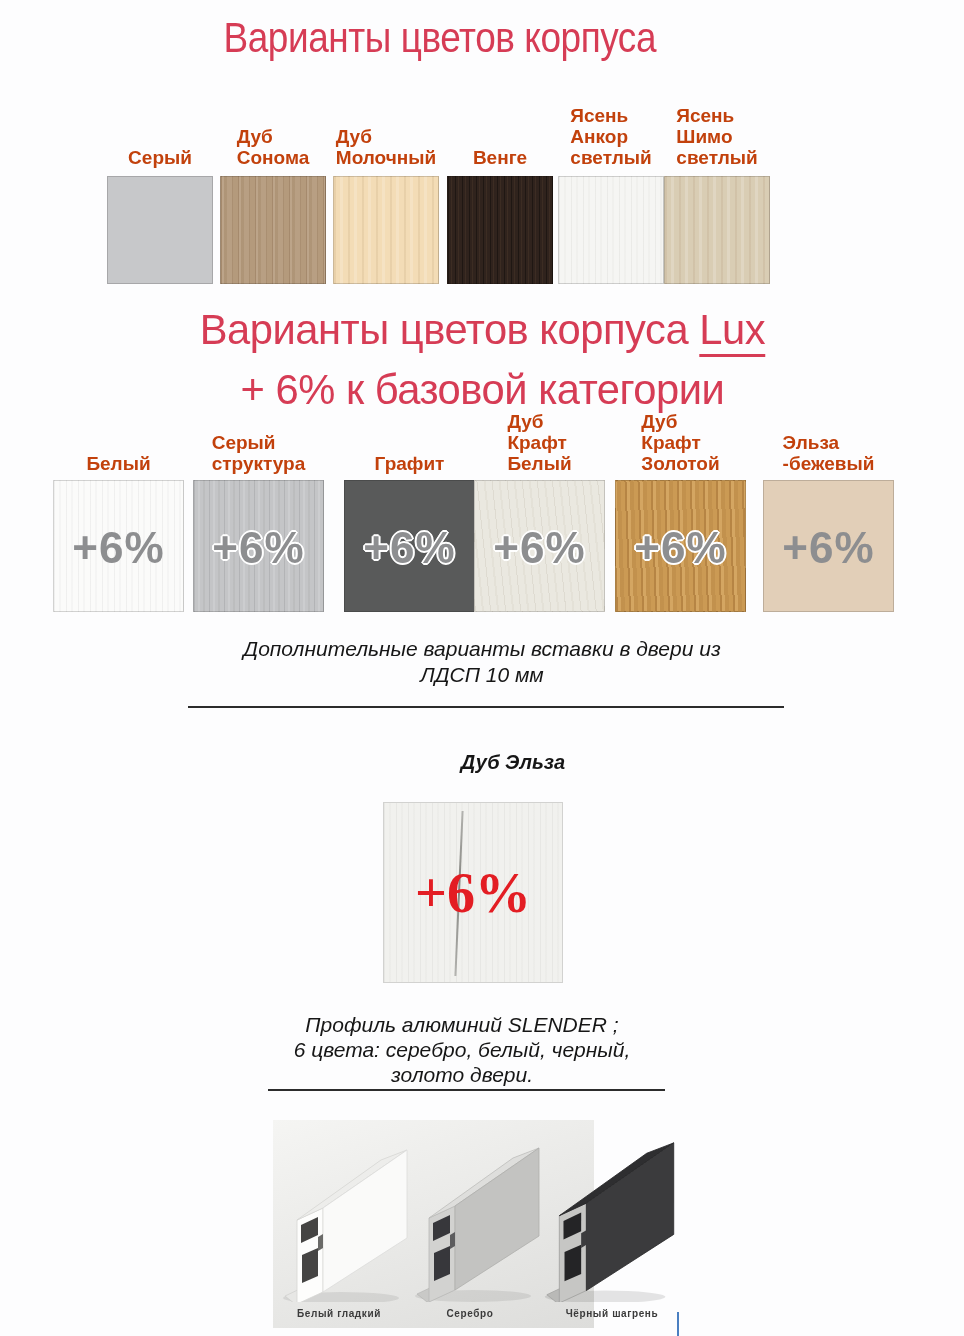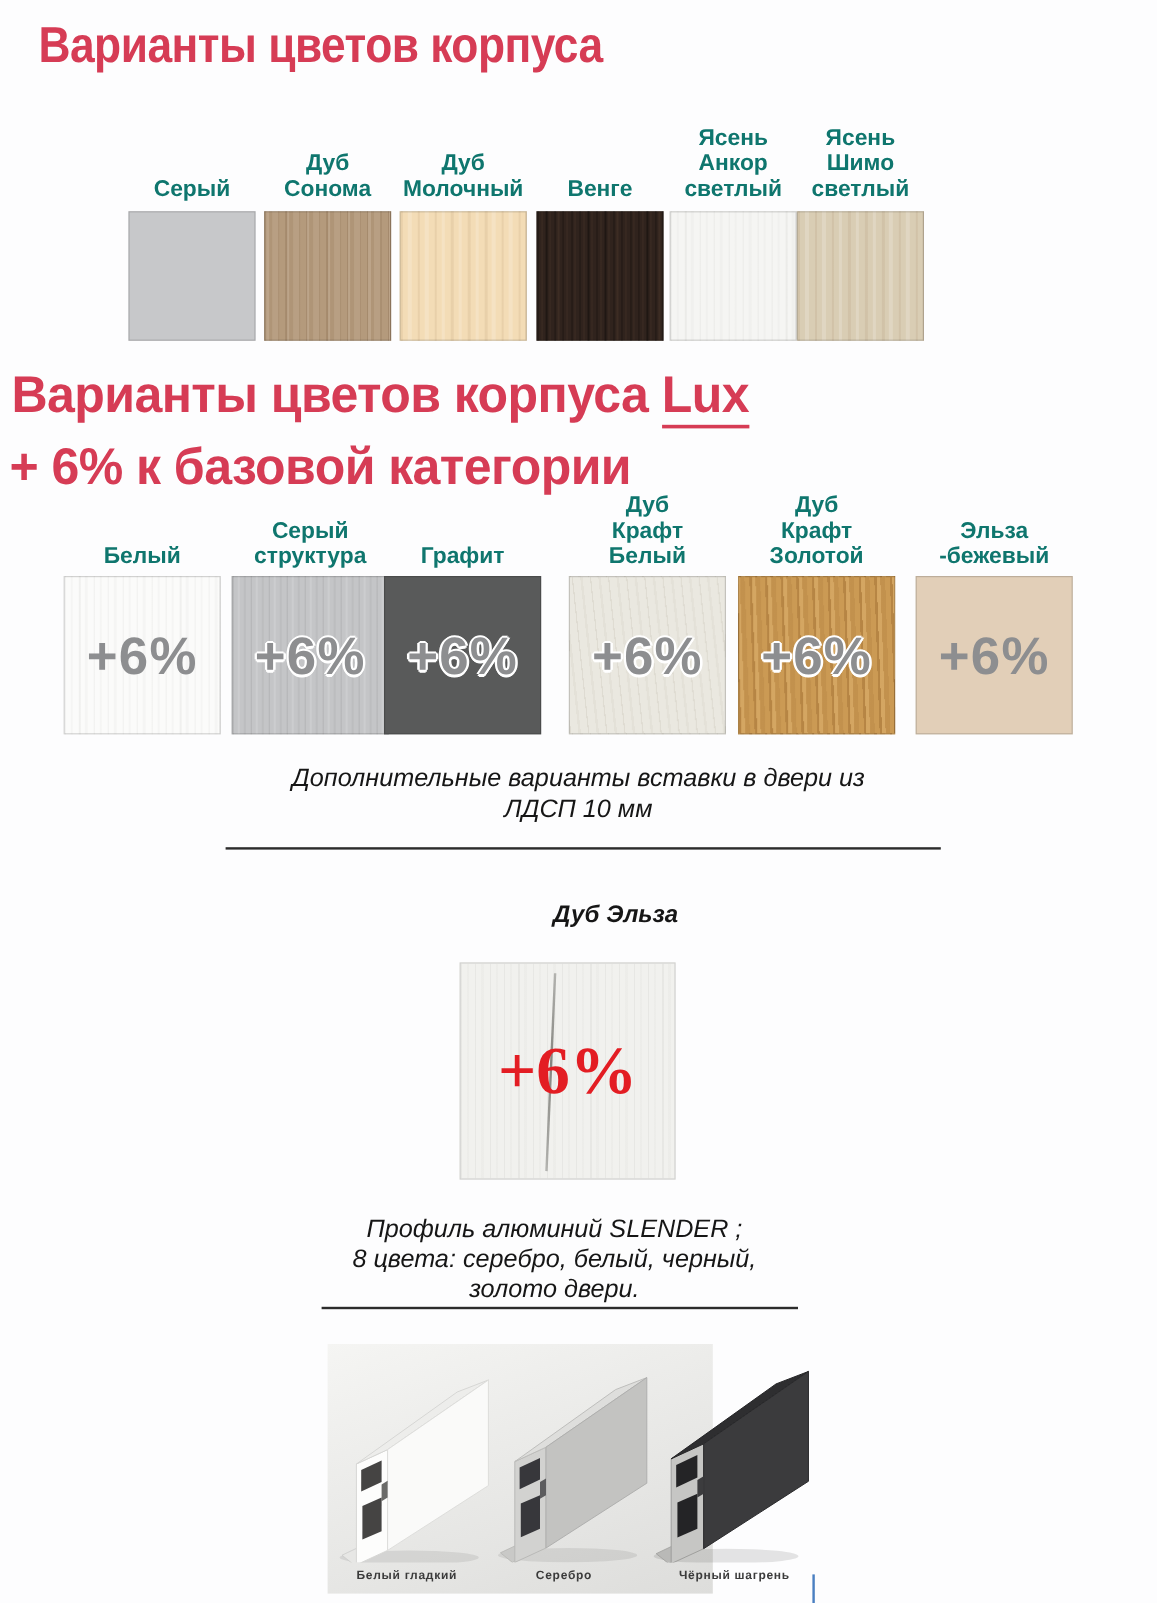--- a/index.html
+++ b/index.html
@@ -1,31 +1,31 @@
 <!DOCTYPE html>
 <html><head>
 <meta charset="utf-8">
 <style>
   html,body{margin:0;padding:0;}
   body{background:#ffffff;font-family:"Liberation Sans",sans-serif;}
   .page{position:relative;width:964px;height:1336px;background:#fdfdfe;overflow:hidden;margin:0 auto;}
 
   
-  .big-title{position:absolute;text-align:left;font-weight:bold;line-height:47px;}
+  .big-title{position:absolute;text-align:center;font-weight:normal;line-height:47px;}
   .big-title .tline{display:block;}
   .big-title .squeeze{display:inline-block;transform:scaleX(0.88);transform-origin:50% 50%;white-space:nowrap;font-size:42px;letter-spacing:-0.5px;}
   .title-base{top:14px;left:0;width:880px;}
   .title-lux{top:304px;left:0;width:964px;line-height:50px;}
   .title-lux .squeeze{transform:scaleX(0.97);font-size:43px;}
   .u-line{border-bottom:3px solid currentColor;padding-bottom:1px;}
 
   
   .col{position:absolute;display:flex;flex-direction:column;}
-  .lbl{display:flex;align-items:flex-end;justify-content:center;text-align:center;
-       font-weight:600;color:#0f766e;white-space:pre-line;}
+  .lbl{display:flex;align-items:flex-end;justify-content:center;
+       font-weight:600;color:#c2410c;white-space:pre-line;}
   .row1 .lbl{height:76px;font-size:19px;line-height:21px;margin-bottom:8px;}
   .row2 .lbl{height:64px;font-size:19px;line-height:21px;margin-bottom:6px;}
   .sw{position:relative;box-sizing:border-box;border:1px solid rgba(0,0,0,0.16);}
   .row1 .sw{width:106px;height:108px;}
   .row2 .sw{width:131px;height:132px;display:flex;align-items:center;justify-content:center;}
 
   .surcharge{font-size:44px;font-weight:bold;color:#8d8e90;letter-spacing:1px;padding-top:4px;}
   .outlined{text-shadow:-2px 0 0 #fff,2px 0 0 #fff,0 -2px 0 #fff,0 2px 0 #fff,
             -1px -1px 0 #fff,1px -1px 0 #fff,-1px 1px 0 #fff,1px 1px 0 #fff;}
 
@@ -108,21 +108,21 @@
         <span class="surcharge">+6%</span>
       </div>
     </div>
     <div class="col" style="left:193px;top:410px;width:131px;">
       <div class="lbl">Серый
 структура</div>
       <div class="sw tex-structure" style="background-color: rgb(196, 197, 199);">
         <span class="surcharge outlined">+6%</span>
       </div>
     </div>
-    <div class="col" style="left:320px;top:410px;width:131px;">
+    <div class="col" style="left:344px;top:410px;width:131px;">
       <div class="lbl">Графит</div>
       <div class="sw" style="background-color: rgb(89, 90, 90);">
         <span class="surcharge outlined">+6%</span>
       </div>
     </div>
     <div class="col" style="left:474px;top:410px;width:131px;">
       <div class="lbl">Дуб
 Крафт
 Белый</div>
       <div class="sw tex-marble" style="background-color: rgb(234, 232, 224);">
@@ -153,21 +153,21 @@
   <div class="hr" style="top:706px;left:188px;width:596px;"></div>
 
   <div class="elza-label">Дуб Эльза</div>
   <div class="elza-sw tex-faint" style="background-color: rgb(241, 241, 238);">
     <div class="elza-crack"></div>
     <span class="elza-plus" style="color: rgb(227, 29, 35);">+6%</span>
   </div>
 
   <div class="note" style="top:1012px;left:0;width:924px;line-height:25px;">
     <div>Профиль алюминий SLENDER ;</div>
-    <div>8 цвета: серебро, белый, черный,</div>
+    <div>6 цвета: серебро, белый, черный,</div>
     <div>золото двери.</div>
   </div>
   <div class="hr" style="top:1089px;left:268px;width:397px;"></div>
 
   <div class="photo">
     <svg width="404" height="182" viewBox="0 0 404 182">
 
       <g transform="translate(16,8)">
         <ellipse cx="52" cy="170" rx="58" ry="6" fill="rgba(0,0,0,0.08)"></ellipse>
         <polygon points="-4,168 34,150 42,155 6,176" fill="#e7e7e5" stroke="#c9c9c7" stroke-width="0.6"></polygon>

